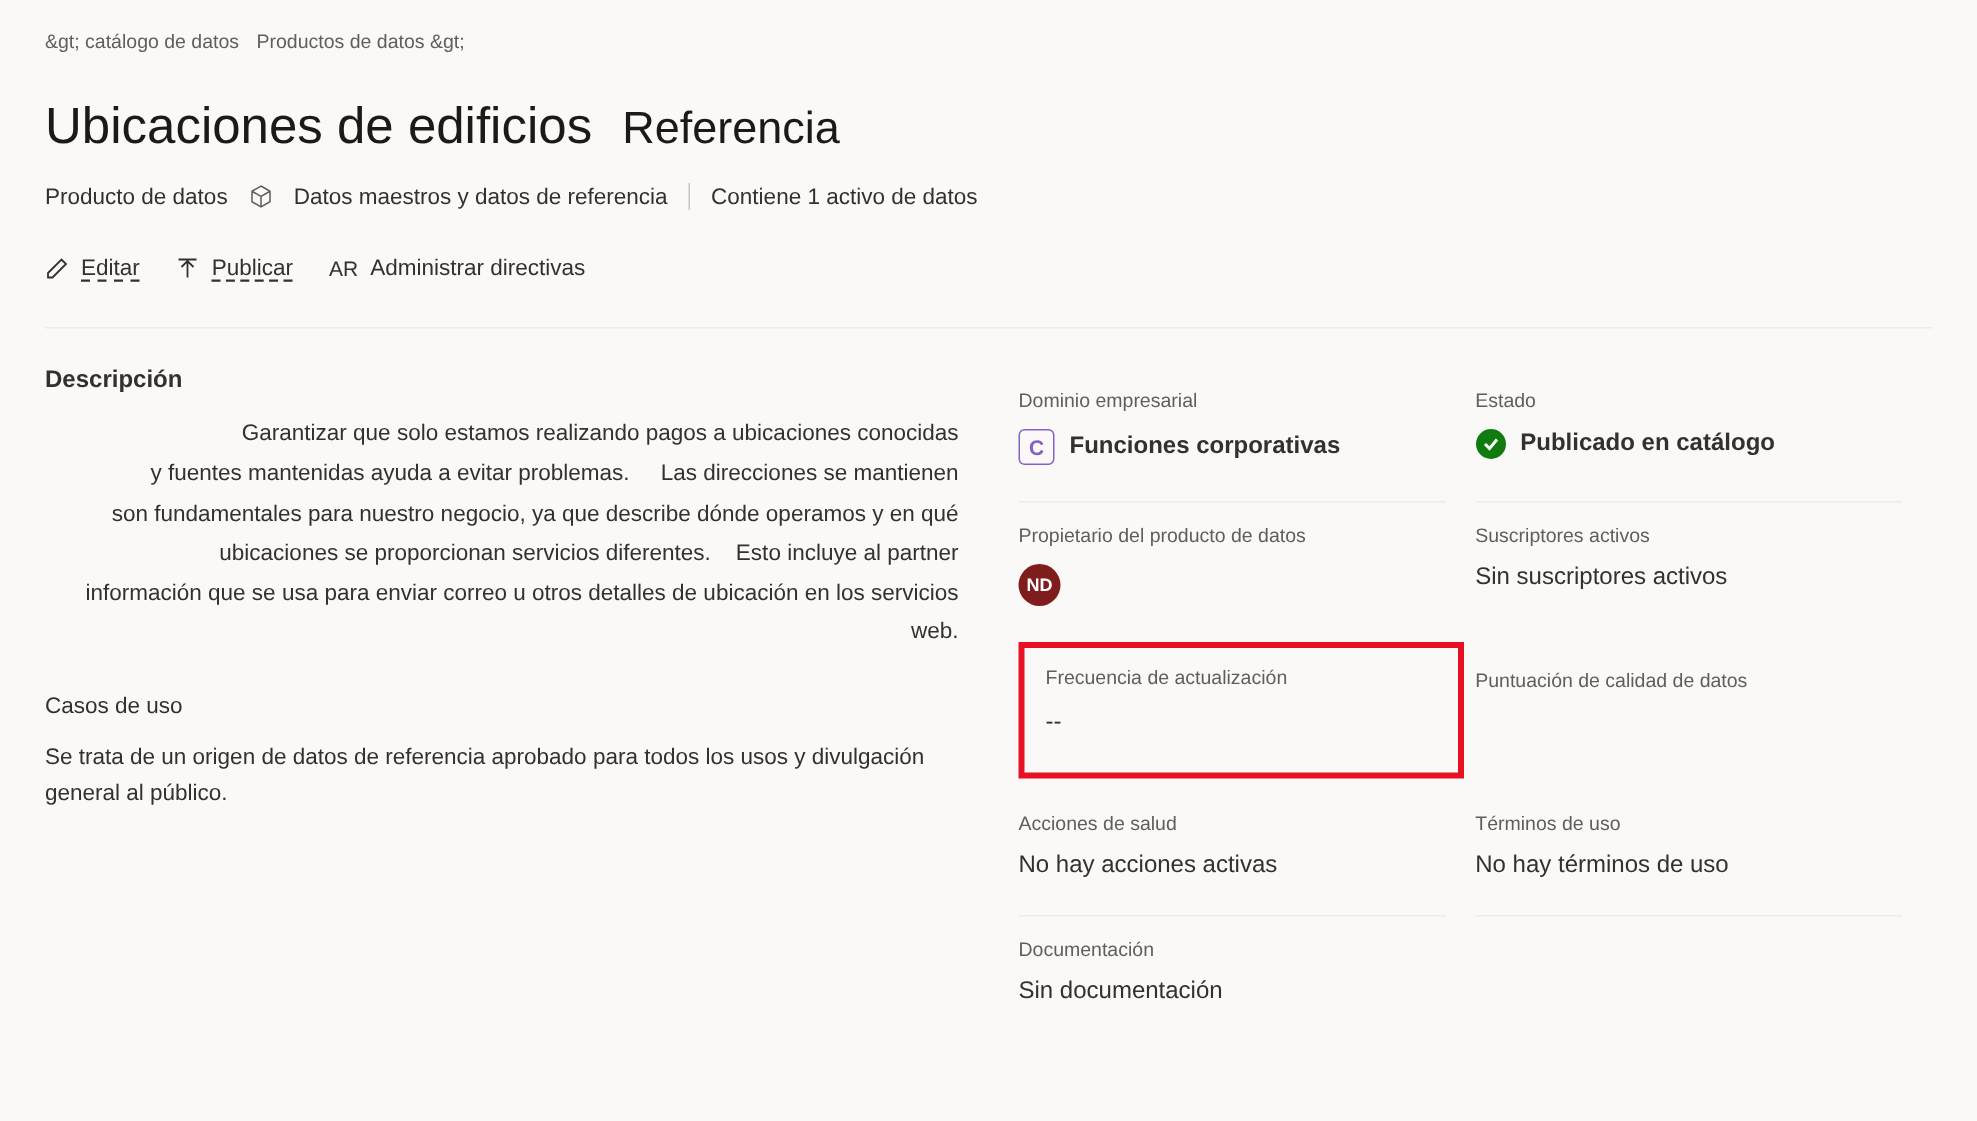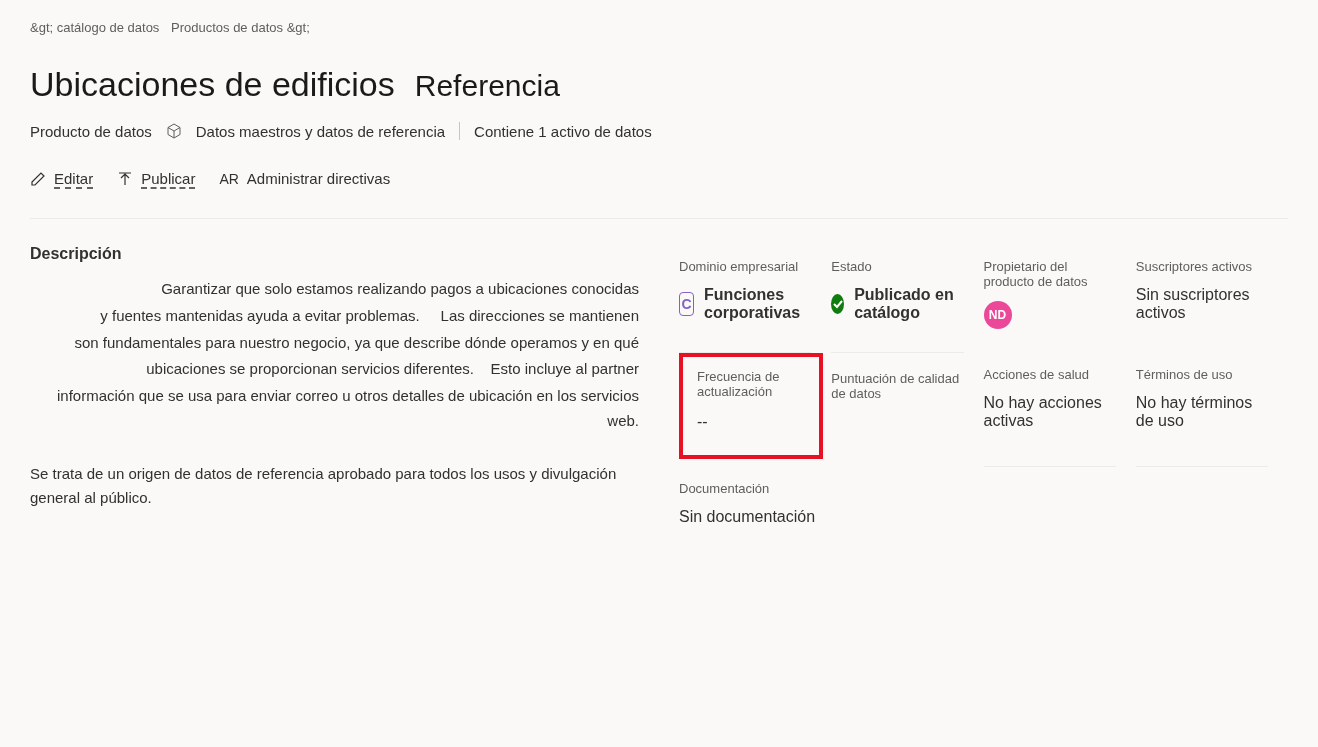--- a/index.html
+++ b/index.html
@@ -89,21 +89,21 @@
       display: flex;
       gap: 40px;
     }
     .left-col {
       flex: 1;
       max-width: 660px;
     }
     .right-col {
       flex: 1;
       display: grid;
-      grid-template-columns: 1fr 1fr 1fr 1fr;
+      grid-template-columns: 1fr 1fr;
       gap: 0;
     }
     .section-label {
       font-size: 16px;
       font-weight: 600;
       color: #323130;
       margin-bottom: 14px;
     }
     .desc-text {
       font-size: 15px;
@@ -168,21 +168,21 @@
       align-items: center;
       justify-content: center;
     }
     .status-check svg {
       width: 12px;
       height: 12px;
     }
     .owner-avatar {
       width: 28px;
       height: 28px;
-      background: #ec4899;
+      background: #7f1d1d;
       border-radius: 50%;
       display: flex;
       align-items: center;
       justify-content: center;
       color: #fff;
       font-size: 12px;
       font-weight: 600;
     }
     .highlight-box {
       border: 4px solid #e81123;
@@ -252,20 +252,21 @@
       <p>Garantizar que solo estamos realizando pagos a ubicaciones conocidas</p>
       <p>
         <span>y fuentes mantenidas ayuda a evitar problemas.</span>&nbsp;&nbsp;&nbsp;&nbsp;&nbsp;<span>Las direcciones se mantienen</span>
       </p>
       <p>son fundamentales para nuestro negocio, ya que describe dónde operamos y en qué</p>
       <p>
         <span>ubicaciones se proporcionan servicios diferentes.</span>&nbsp;&nbsp;&nbsp;&nbsp;<span>Esto incluye al partner</span>
       </p>
       <p>información que se usa para enviar correo u otros detalles de ubicación en los servicios web.</p>
     </div>
+    <div class="use-case-label">Casos de uso</div>
     <div class="use-case-text">Se trata de un origen de datos de referencia aprobado para todos los usos y divulgación general al público.</div>
   </div>
 
   <div class="right-col">
     <div class="info-cell">
       <div class="info-label">Dominio empresarial</div>
       <div class="info-value bold">
         <span class="domain-badge">C</span>
         <span>Funciones corporativas</span>
       </div>

